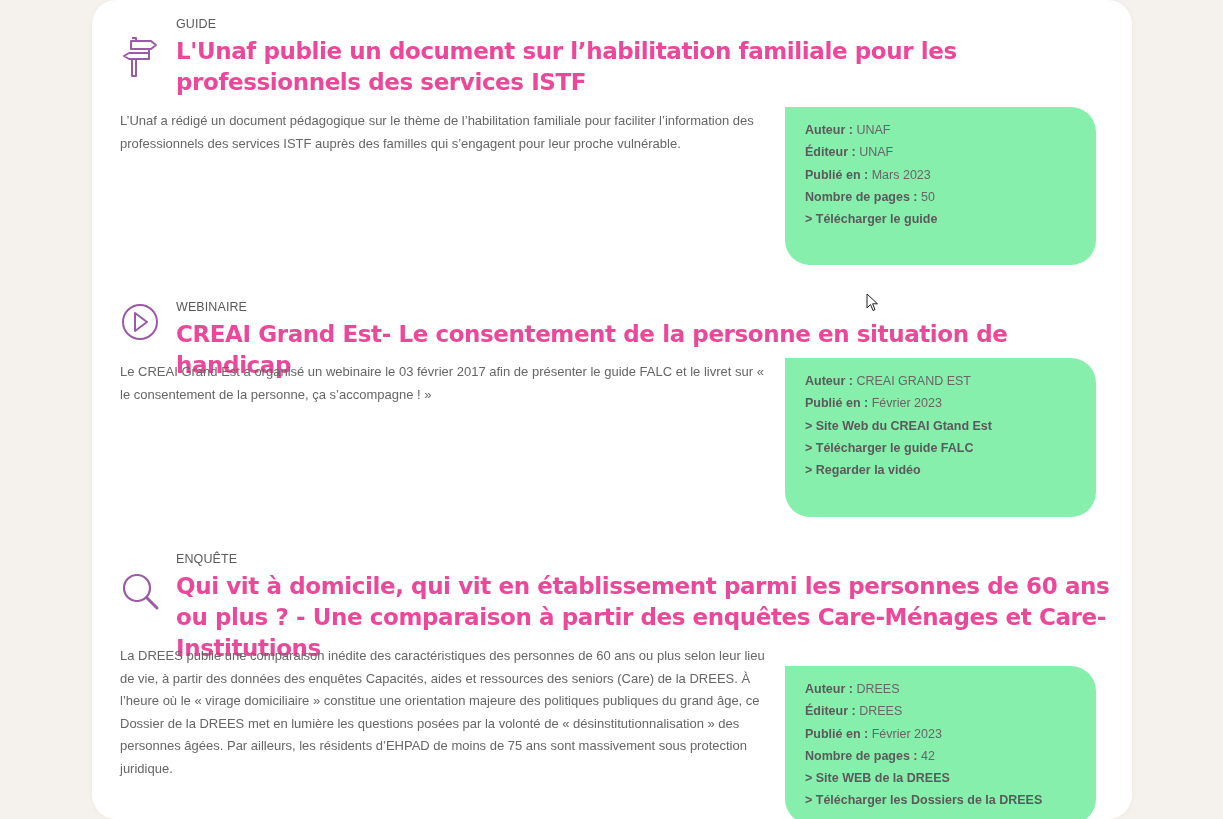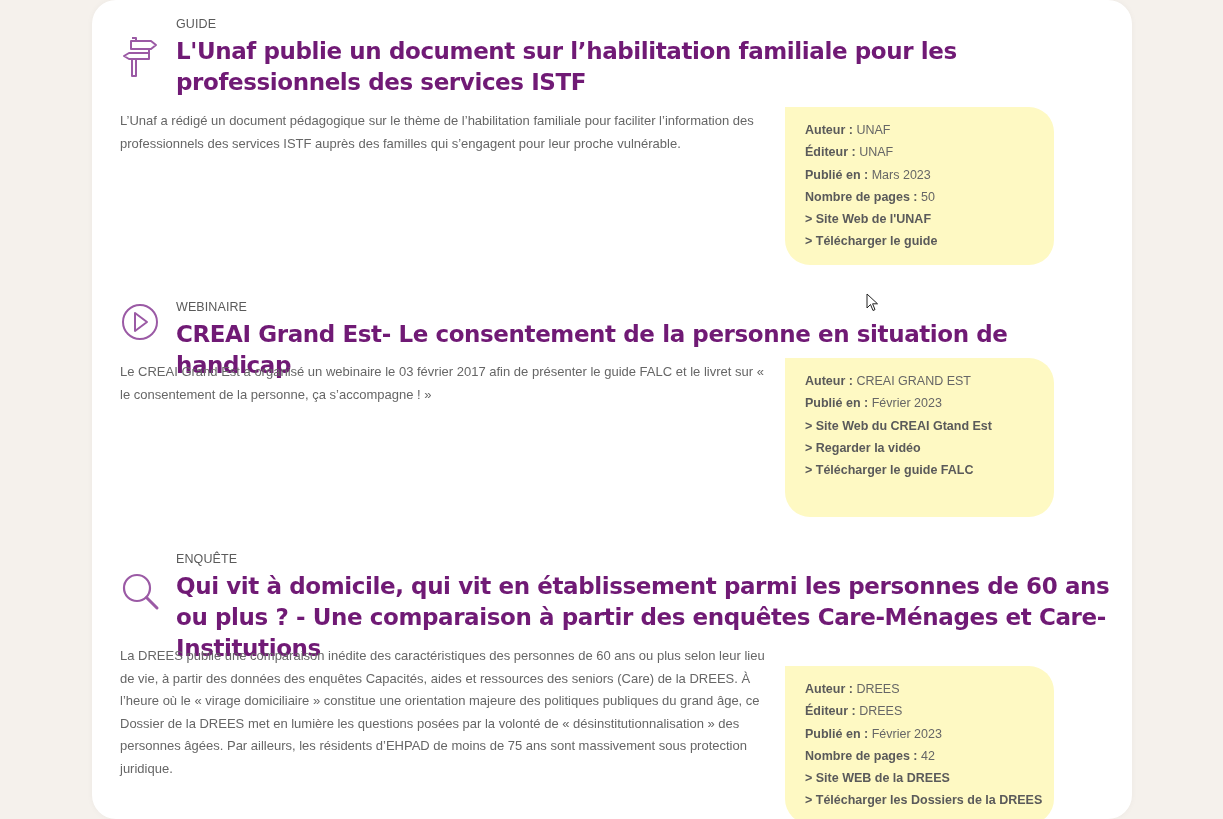--- a/index.html
+++ b/index.html
@@ -23,29 +23,29 @@
     .icon svg { width: 44px; height: 44px; display: block; }
     .category {
       position: absolute; left: 84px;
       font-size: 12.5px; color: #5a5a5a; letter-spacing: 0.1px;
       text-transform: uppercase;
     }
     .title {
       position: absolute; left: 84px; width: 940px;
       font-family: "DejaVu Sans", sans-serif;
       font-weight: bold; font-size: 23px; line-height: 31px;
-      color: #701a75; letter-spacing: -0.4px; margin: 0;
+      color: #ec4899; letter-spacing: -0.4px; margin: 0;
     }
     .desc {
       position: absolute; left: 24px; width: 656px;
       font-size: 13px; line-height: 22.5px; color: #666666; margin: 4px;
     }
     .card {
-      position: absolute; left: 693px; width: 269px;
-      background: #fef9c3;
+      position: absolute; left: 693px; width: 311px;
+      background: #86efac;
       border-radius: 0 25px 25px 25px;
       box-sizing: border-box; padding: 12px 20px 12px 20px;
     }
     .card-row {
       font-size: 12.5px; line-height: 22.3px; color: #666666; white-space: nowrap;
     }
     .card-row .lbl { font-weight: bold; color: #5a5a5a; }
     .card-link {
       display: block; font-size: 12.5px; line-height: 22.3px;
       font-weight: bold; color: #5a5a5a; text-decoration: none; white-space: nowrap;
@@ -67,41 +67,40 @@
       </svg>
     </span>
     <div class="category" style="top:17px;">GUIDE</div>
     <h2 class="title" style="top:36px;">L'Unaf publie un document sur l’habilitation familiale pour les professionnels des services ISTF</h2>
     <p class="desc" style="top:106px;">L’Unaf a rédigé un document pédagogique sur le thème de l’habilitation familiale pour faciliter l’information des professionnels des services ISTF auprès des familles qui s’engagent pour leur proche vulnérable.</p>
     <div class="card" style="top:107px; height:158px;">
       <div class="card-row"><span class="lbl">Auteur :</span> <span>UNAF</span></div>
       <div class="card-row"><span class="lbl">Éditeur :</span> <span>UNAF</span></div>
       <div class="card-row"><span class="lbl">Publié en :</span> <span>Mars 2023</span></div>
       <div class="card-row"><span class="lbl">Nombre de pages :</span> <span>50</span></div>
-      <a class="card-link" href="#">&gt; Site Web de l'UNAF</a>
       <a class="card-link" href="#">&gt; Télécharger le guide</a>
     </div>
   </div>
 
   <div class="entry" style="top:0;">
     <span class="icon" style="top:300px;">
       <svg viewBox="0 0 44 44" fill="none" stroke="#9b5aa5" stroke-width="2" stroke-linejoin="round">
         <circle cx="22" cy="22" r="17"></circle>
         <path d="M17 13 l12 9 l-12 9 z"></path>
       </svg>
     </span>
     <div class="category" style="top:300px;">WEBINAIRE</div>
     <h2 class="title" style="top:319px;">CREAI Grand Est- Le consentement de la personne en situation de handicap</h2>
     <p class="desc" style="top:357px;">Le CREAI Grand Est a organisé un webinaire le 03 février 2017 afin de présenter le guide FALC et le livret sur « le consentement de la personne, ça s’accompagne ! »</p>
     <div class="card" style="top:358px; height:159px;">
       <div class="card-row"><span class="lbl">Auteur :</span> <span>CREAI GRAND EST</span></div>
       <div class="card-row"><span class="lbl">Publié en :</span> <span>Février 2023</span></div>
       <a class="card-link" href="#">&gt; Site Web du CREAI Gtand Est</a>
+      <a class="card-link" href="#">&gt; Télécharger le guide FALC</a>
       <a class="card-link" href="#">&gt; Regarder la vidéo</a>
-      <a class="card-link" href="#">&gt; Télécharger le guide FALC</a>
     </div>
   </div>
 
   <div class="entry" style="top:0;">
     <span class="icon" style="top:569px;">
       <svg viewBox="0 0 44 44" fill="none" stroke="#9b5aa5" stroke-width="2.2" stroke-linecap="round">
         <circle cx="19" cy="19" r="13"></circle>
         <path d="M28.5 28.5 L39 39" stroke-width="3"></path>
       </svg>
     </span>

